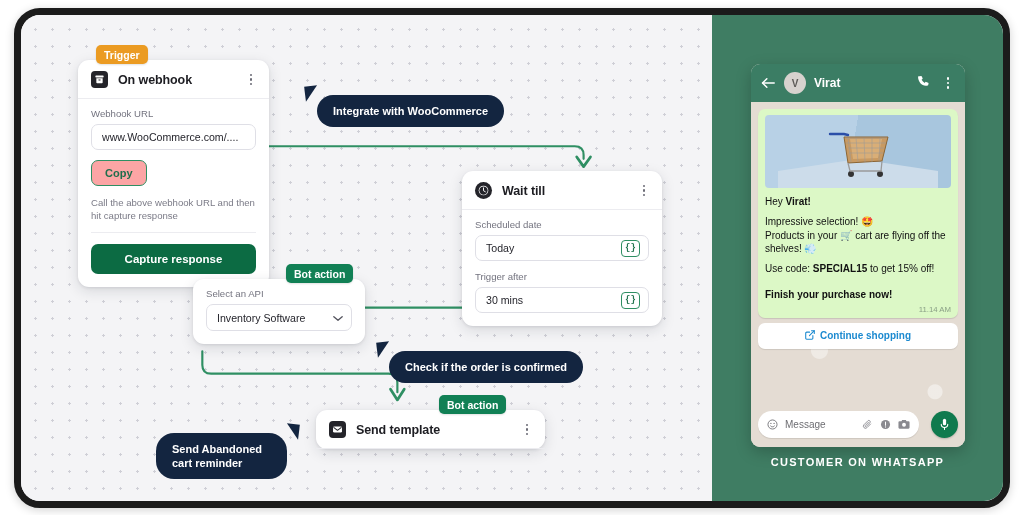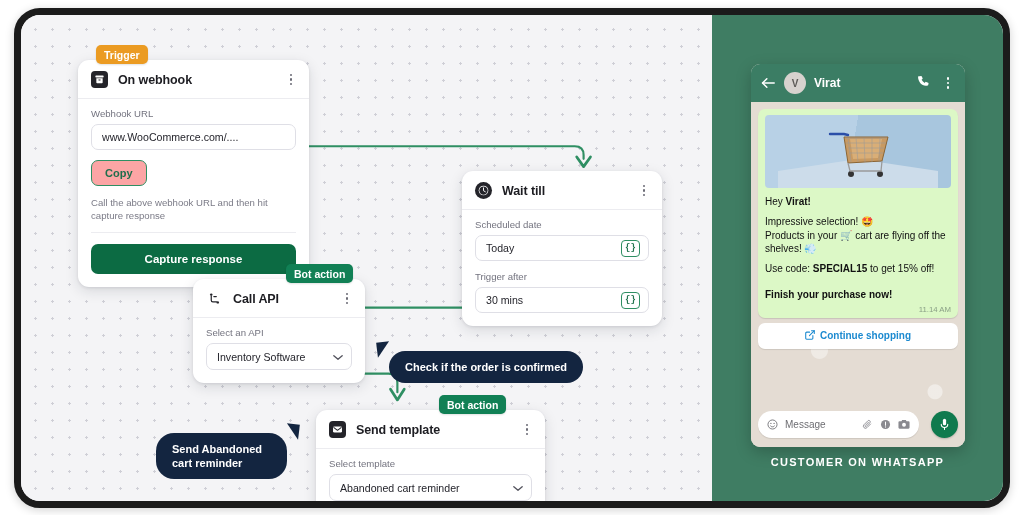--- a/index.html
+++ b/index.html
@@ -273,21 +273,21 @@
 
       <path d="M533 281 V292 Q533 301 524 301 H322" fill="none" stroke="#2f8f63" stroke-width="2.2" stroke-linecap="round"></path>
       <path d="M332 294 L321 301 L332 308" fill="none" stroke="#2f8f63" stroke-width="2.8" stroke-linecap="round" stroke-linejoin="round"></path>
 
       <path d="M185 346 V360 Q185 369 194 369 H375 Q384 369 384 378 V388" fill="none" stroke="#2f8f63" stroke-width="2.2" stroke-linecap="round"></path>
       <path d="M377 385 L384 396 L391 385" fill="none" stroke="#2f8f63" stroke-width="2.8" stroke-linecap="round" stroke-linejoin="round"></path>
     </svg>
 
     <div class="badge trigger" style="left:75px; top:30px;">Trigger</div>
 
-    <div class="card" style="left:57px; top:45px; width:231px;">
+    <div class="card" style="left:57px; top:45px; width:191px;">
       <div class="card-head">
         <span class="node-icon">
           <svg width="11" height="11" viewBox="0 0 16 16" fill="none">
             <rect x="2" y="2" width="12" height="3" rx="1" fill="#fff"></rect>
             <path d="M3.4 6h9.2v6.4a1.2 1.2 0 0 1-1.2 1.2H4.6a1.2 1.2 0 0 1-1.2-1.2V6z" fill="#fff"></path>
             <rect x="6.4" y="8" width="3.2" height="1.3" rx=".5" fill="#24242a"></rect>
           </svg>
         </span>
         <span class="card-title">On webhook</span>
         <span class="kebab">
@@ -300,20 +300,24 @@
         <div class="field-label">Webhook URL</div>
         <div class="input-box">
           <span class="val">www.WooCommerce.com/....</span>
         </div>
         <div class="copy-btn">Copy</div>
         <div class="helper">Call the above webhook URL and then hit capture response</div>
         <button class="primary-btn">Capture response</button>
       </div>
     </div>
 
+    <div class="callout p-left" style="left:296px; top:80px;">
+      <span class="ptr"></span>
+      <span>Integrate with WooCommerce</span>
+    </div>
 
     <div class="card" style="left:441px; top:156px; width:200px;">
       <div class="card-head">
         <span class="node-icon" style="border-radius:50%;">
           <svg width="11" height="11" viewBox="0 0 16 16">
             <circle cx="8" cy="8" r="7" fill="#fff"></circle>
             <circle cx="8" cy="8" r="6" fill="#24242a"></circle>
             <path d="M8 4.2v4.1l2.6 1.5" stroke="#fff" stroke-width="1.4" stroke-linecap="round" fill="none"></path>
           </svg>
         </span>
@@ -334,36 +338,20 @@
         <div class="input-box">
           <span class="val">30 mins</span>
           <span class="brace">{}</span>
         </div>
       </div>
     </div>
 
     <div class="badge bot" style="left:265px; top:249px;">Bot action</div>
 
     <div class="card" style="left:172px; top:264px; width:172px;">
-      <div class="card-head">
-        <span class="node-icon" style="background:transparent;">
-          <svg width="13" height="13" viewBox="0 0 16 16" fill="none" stroke="#24242a" stroke-width="1.5" stroke-linecap="round">
-            <circle cx="4" cy="3.2" r="1.5" fill="#24242a" stroke="none"></circle>
-            <circle cx="12" cy="12.8" r="1.5" fill="#24242a" stroke="none"></circle>
-            <path d="M4 4.8v5.4a2 2 0 0 0 2 2h4.5"></path>
-            <path d="M7.2 5.6h3"></path>
-          </svg>
-        </span>
-        <span class="card-title">Call API</span>
-        <span class="kebab">
-          <i></i>
-            <i></i>
-            <i></i>
-        </span>
-      </div>
       <div class="card-body">
         <div class="field-label">Select an API</div>
         <div class="input-box" style="height:27px;">
           <span class="val">Inventory Software</span>
           <span class="chev">
             <svg width="10" height="7" viewBox="0 0 12 8" fill="none" stroke="#55555f" stroke-width="1.6" stroke-linecap="round" stroke-linejoin="round">
               <path d="M1 1.8 L6 6.2 L11 1.8"></path>
             </svg>
           </span>
         </div>
@@ -384,31 +372,20 @@
             <rect x="1.5" y="3.5" width="13" height="9" rx="2" fill="#fff"></rect>
             <path d="M2.8 5.2 L8 9.2 L13.2 5.2" stroke="#24242a" stroke-width="1.5" stroke-linecap="round" stroke-linejoin="round" fill="none"></path>
           </svg>
         </span>
         <span class="card-title">Send template</span>
         <span class="kebab">
           <i></i>
             <i></i>
             <i></i>
         </span>
-      </div>
-      <div class="card-body">
-        <div class="field-label">Select template</div>
-        <div class="input-box" style="height:27px;">
-          <span class="val">Abandoned cart reminder</span>
-          <span class="chev">
-            <svg width="10" height="7" viewBox="0 0 12 8" fill="none" stroke="#55555f" stroke-width="1.6" stroke-linecap="round" stroke-linejoin="round">
-              <path d="M1 1.8 L6 6.2 L11 1.8"></path>
-            </svg>
-          </span>
-        </div>
       </div>
     </div>
 
     <div class="callout p-right" style="left:135px; top:418px; width:131px;">
       <span class="ptr"></span>
       <span>Send Abandoned cart reminder</span>
     </div>
   </div>
 
   <div id="wa-panel">

